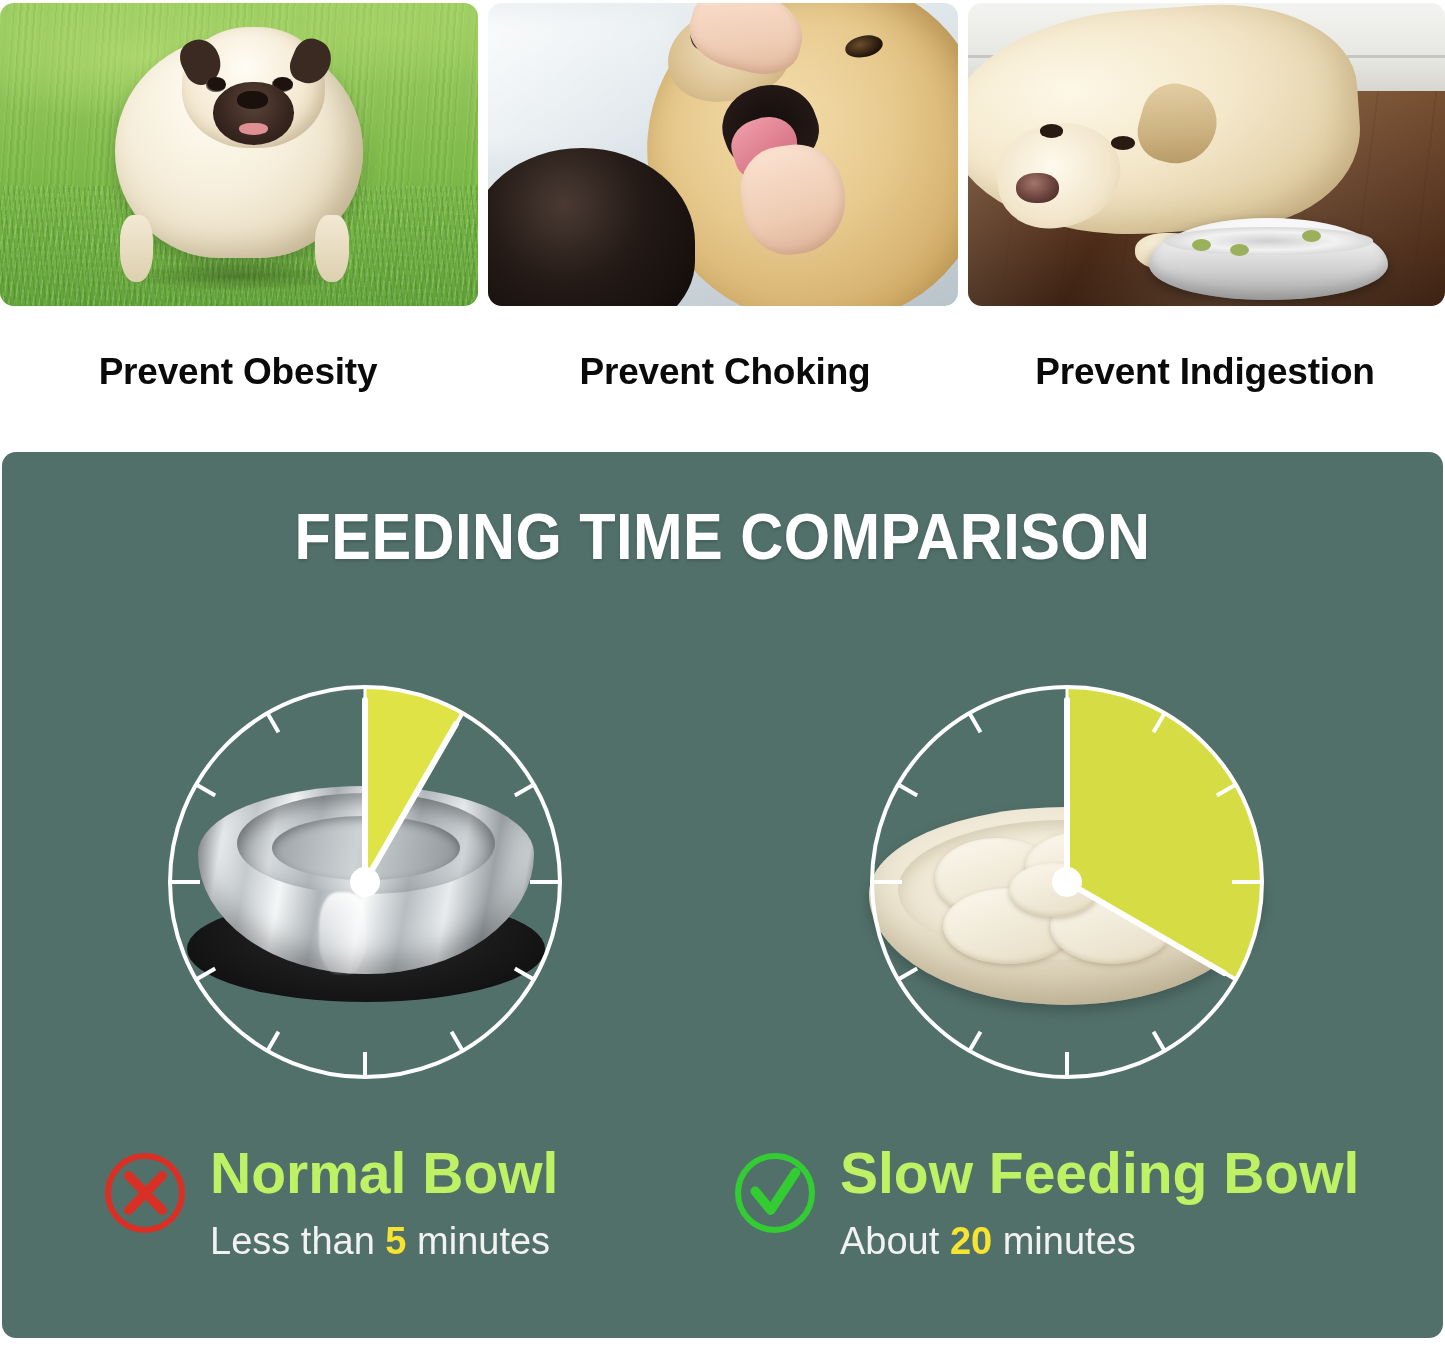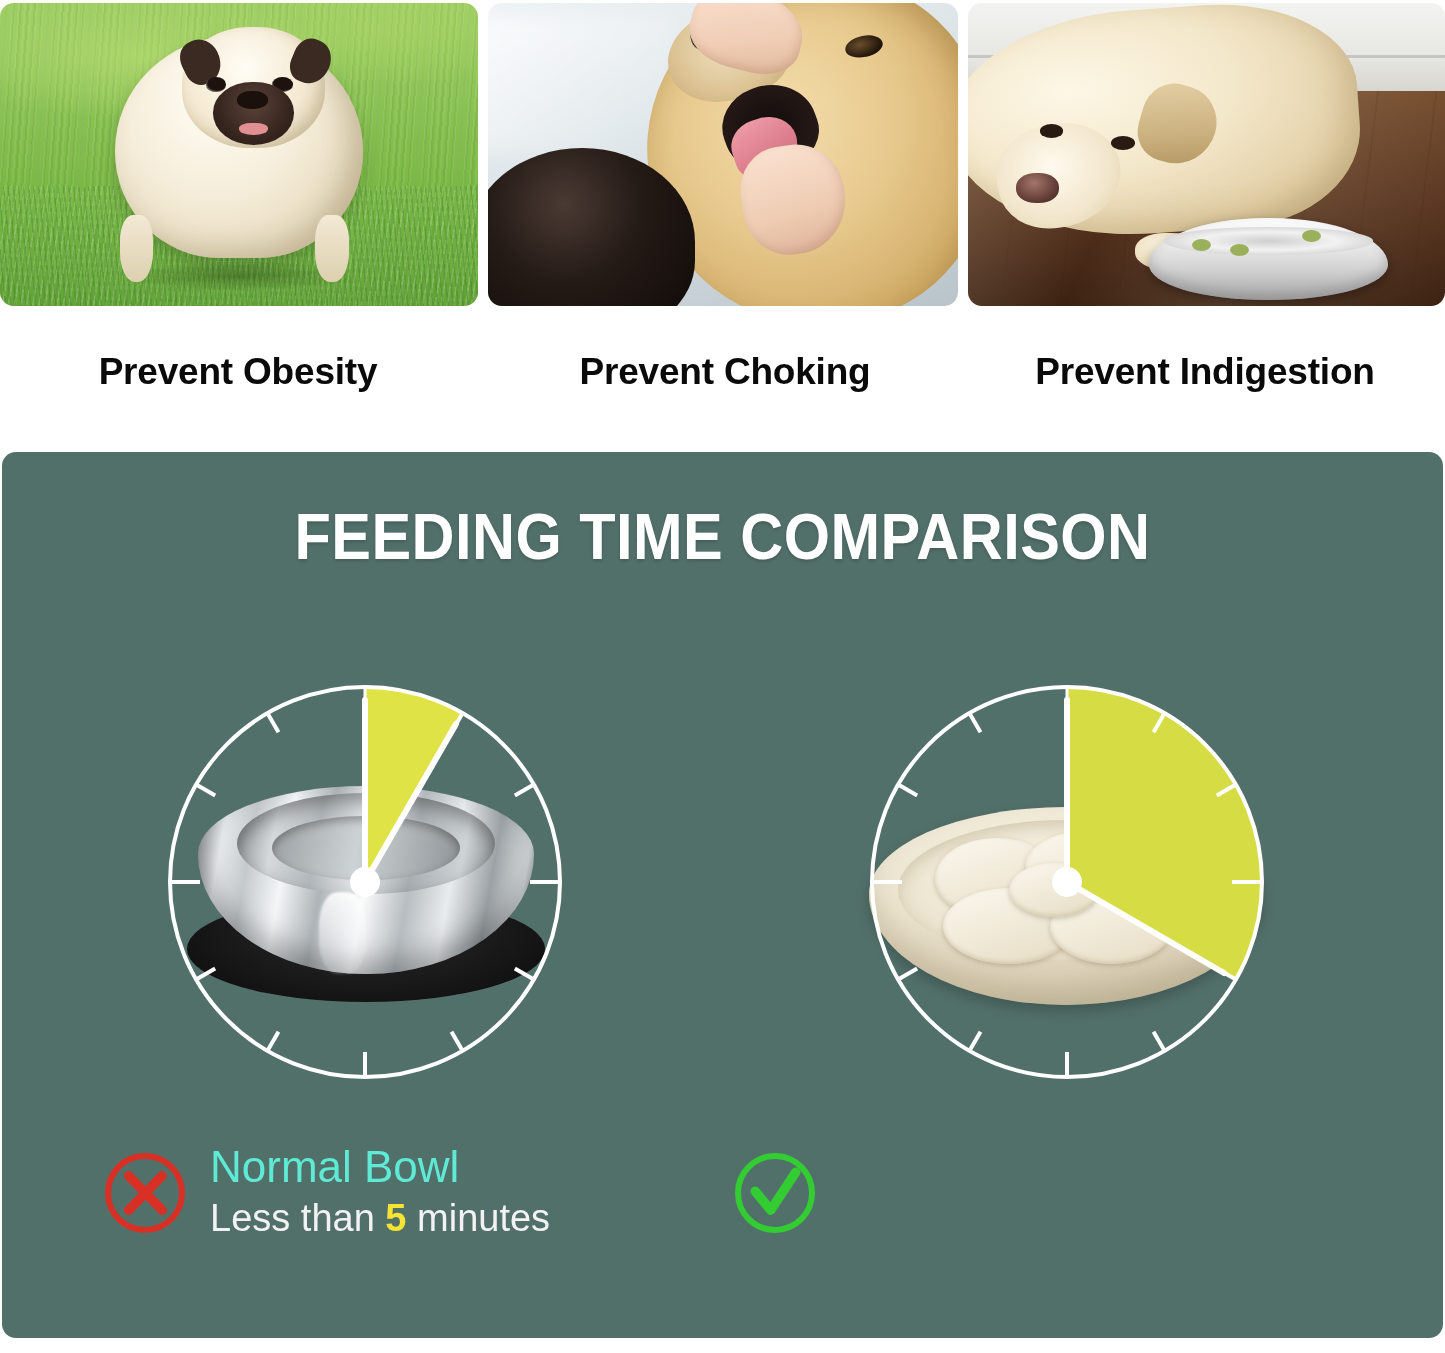--- a/index.html
+++ b/index.html
@@ -206,23 +206,23 @@
 
   .clock-overlay { position:absolute; inset:0; }
 
   
   .legend { position:absolute; left:0; top:690px; width:1441px; height:150px; }
   .legend-item { position:absolute; top:0; display:flex; align-items:flex-start; gap:22px; }
   .leg-left  { left:100px; }
   .leg-right { left:730px; }
   .leg-icon { width:86px; height:86px; flex:0 0 86px; margin-top:8px; }
   .leg-text { display:flex; flex-direction:column; }
-  .leg-title { font-size:44px; font-weight:400; color:#5eead4; line-height:1.12; white-space:nowrap; }
+  .leg-title { font-size:57px; font-weight:700; color:#bef264; line-height:1.12; white-space:nowrap; }
   .leg-sub { font-size:38px; font-weight:400; color:#f2f2f2; line-height:1.25;
-             margin-top:4px; white-space:nowrap; }
+             margin-top:12px; white-space:nowrap; }
   .leg-sub .num { color:#f5e431; font-weight:700; }
 </style>
 </head>
 <body>
 
 <div class="page">
 
   <div class="photo-strip">
 
     <div class="photo photo-1">
@@ -425,17 +425,23 @@
         </div>
       </div>
 
       <div class="legend-item leg-right">
         <svg class="leg-icon" viewBox="0 0 100 100">
           <path d="M50 7 C26 7 7 26 7 50 C7 74 26 93 50 93 C74 93 93 74 93 50 C93 27 75 8 52 7" fill="none" stroke="#33CC33" stroke-width="7" stroke-linecap="round"></path>
           <path d="M14 26 C21 16 31 10 41 7" fill="none" stroke="#33CC33" stroke-width="4" stroke-linecap="round" opacity=".85"></path>
           <path d="M27 48 L45 70 L74 26" fill="none" stroke="#33CC33" stroke-width="11" stroke-linecap="round" stroke-linejoin="round"></path>
         </svg>
         <div class="leg-text">
+          <div class="leg-title">Slow Feeding Bowl</div>
+          <div class="leg-sub">
+            <span>About</span>
+            <span class="num">20</span>
+            <span>minutes</span>
+          </div>
         </div>
       </div>
     </div>
   </div>
 </div>
 
 </body></html>

